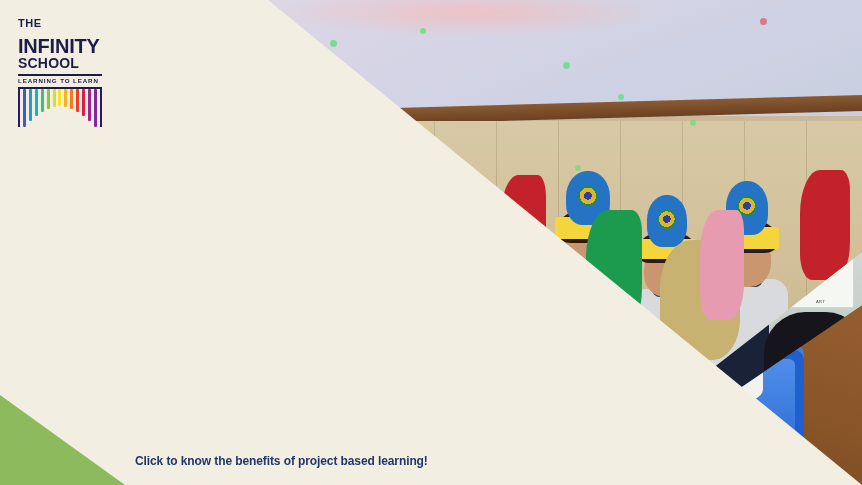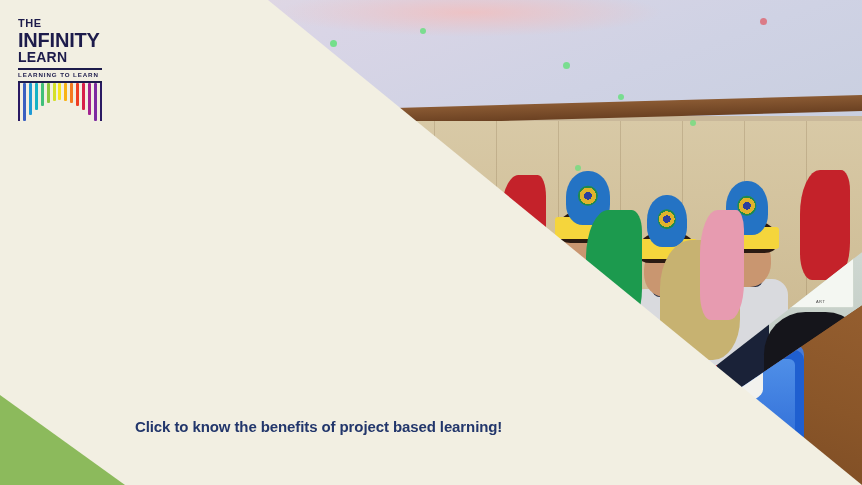--- a/index.html
+++ b/index.html
@@ -104,39 +104,39 @@
   .green-corner{position:absolute;left:0;bottom:0;width:125px;height:90px;
     background:#8CBA5C;
     -webkit-clip-path:polygon(0 0, 0 100%, 100% 100%);
     clip-path:polygon(0 0, 0 100%, 100% 100%);}
   .green-corner-label{position:absolute;left:8px;bottom:12px;
     color:#2b3c4e;font-size:16px;line-height:1.12;letter-spacing:.1px;}
 
   
   .logo{position:absolute;left:18px;top:18px;width:84px;}
   .logo .l1{font-size:11px;font-weight:bold;letter-spacing:.6px;color:#1d1b4b;line-height:1;}
-  .logo .l2{font-size:20px;font-weight:bold;letter-spacing:-.2px;color:#1d1b4b;line-height:1.02;margin-top:1px;}
+  .logo .l2{font-size:20px;font-weight:bold;letter-spacing:-.2px;color:#1d1b4b;line-height:1.02;margin-top:7px;}
   .logo .l3{font-size:14px;font-weight:bold;letter-spacing:.2px;color:#1d1b4b;line-height:1.05;}
   .logo .rule{height:2px;background:#1d1b4b;margin:3px 0 2px;}
   .logo .l4{font-size:6.2px;font-weight:bold;letter-spacing:.9px;color:#1d1b4b;line-height:1;}
   .logo .rule2{height:1.6px;background:#1d1b4b;margin-top:3px;}
   .logo .bars{position:relative;height:38px;margin-top:0;}
   .logo .bars .side{position:absolute;top:0;width:2.4px;height:100%;background:#2a1a63;}
   .logo .bars .side.left{left:0;}
   .logo .bars .side.right{right:0;}
   .logo .bars .inner{position:absolute;left:5px;right:5px;top:0;height:100%;
     display:flex;justify-content:space-between;align-items:flex-start;}
   .logo .bars .inner i{display:block;width:3px;border-radius:1px;}
 
   
   .headline{position:absolute;left:95px;top:168px;width:400px;
     color:#22366B;font-size:34px;font-weight:bold;line-height:1.32;
     letter-spacing:-.3px;}
-  .cta{position:absolute;left:135px;top:418px;
-    color:#22366B;font-size:15px;font-weight:bold;letter-spacing:-.1px;}
+  .cta{position:absolute;left:135px;top:454px;
+    color:#22366B;font-size:12px;font-weight:bold;letter-spacing:-.1px;}
 </style>
 </head>
 <body>
 
 <div class="stage">
 
   <div class="photo-layer">
 
     <div class="photo-class">
       <div class="wall-proj"></div>
@@ -235,21 +235,21 @@
 
   </div>
 
   <div class="cream-wedge"></div>
 
   <div class="green-corner"></div>
 
   <div class="logo">
     <div class="l1">THE</div>
     <div class="l2">INFINITY</div>
-    <div class="l3">LEARN</div>
+    <div class="l3">SCHOOL</div>
     <div class="rule"></div>
     <div class="l4">LEARNING TO LEARN</div>
     <div class="rule2"></div>
     <div class="bars">
       <span class="side left"></span>
       <span class="side right"></span>
       <span class="inner" id="logo-bars">
           <i style="background: rgb(58, 95, 192); height: 38px;"></i>
           <i style="background: rgb(31, 154, 214); height: 32.4px;"></i>
           <i style="background: rgb(22, 179, 196); height: 27.5px;"></i>

